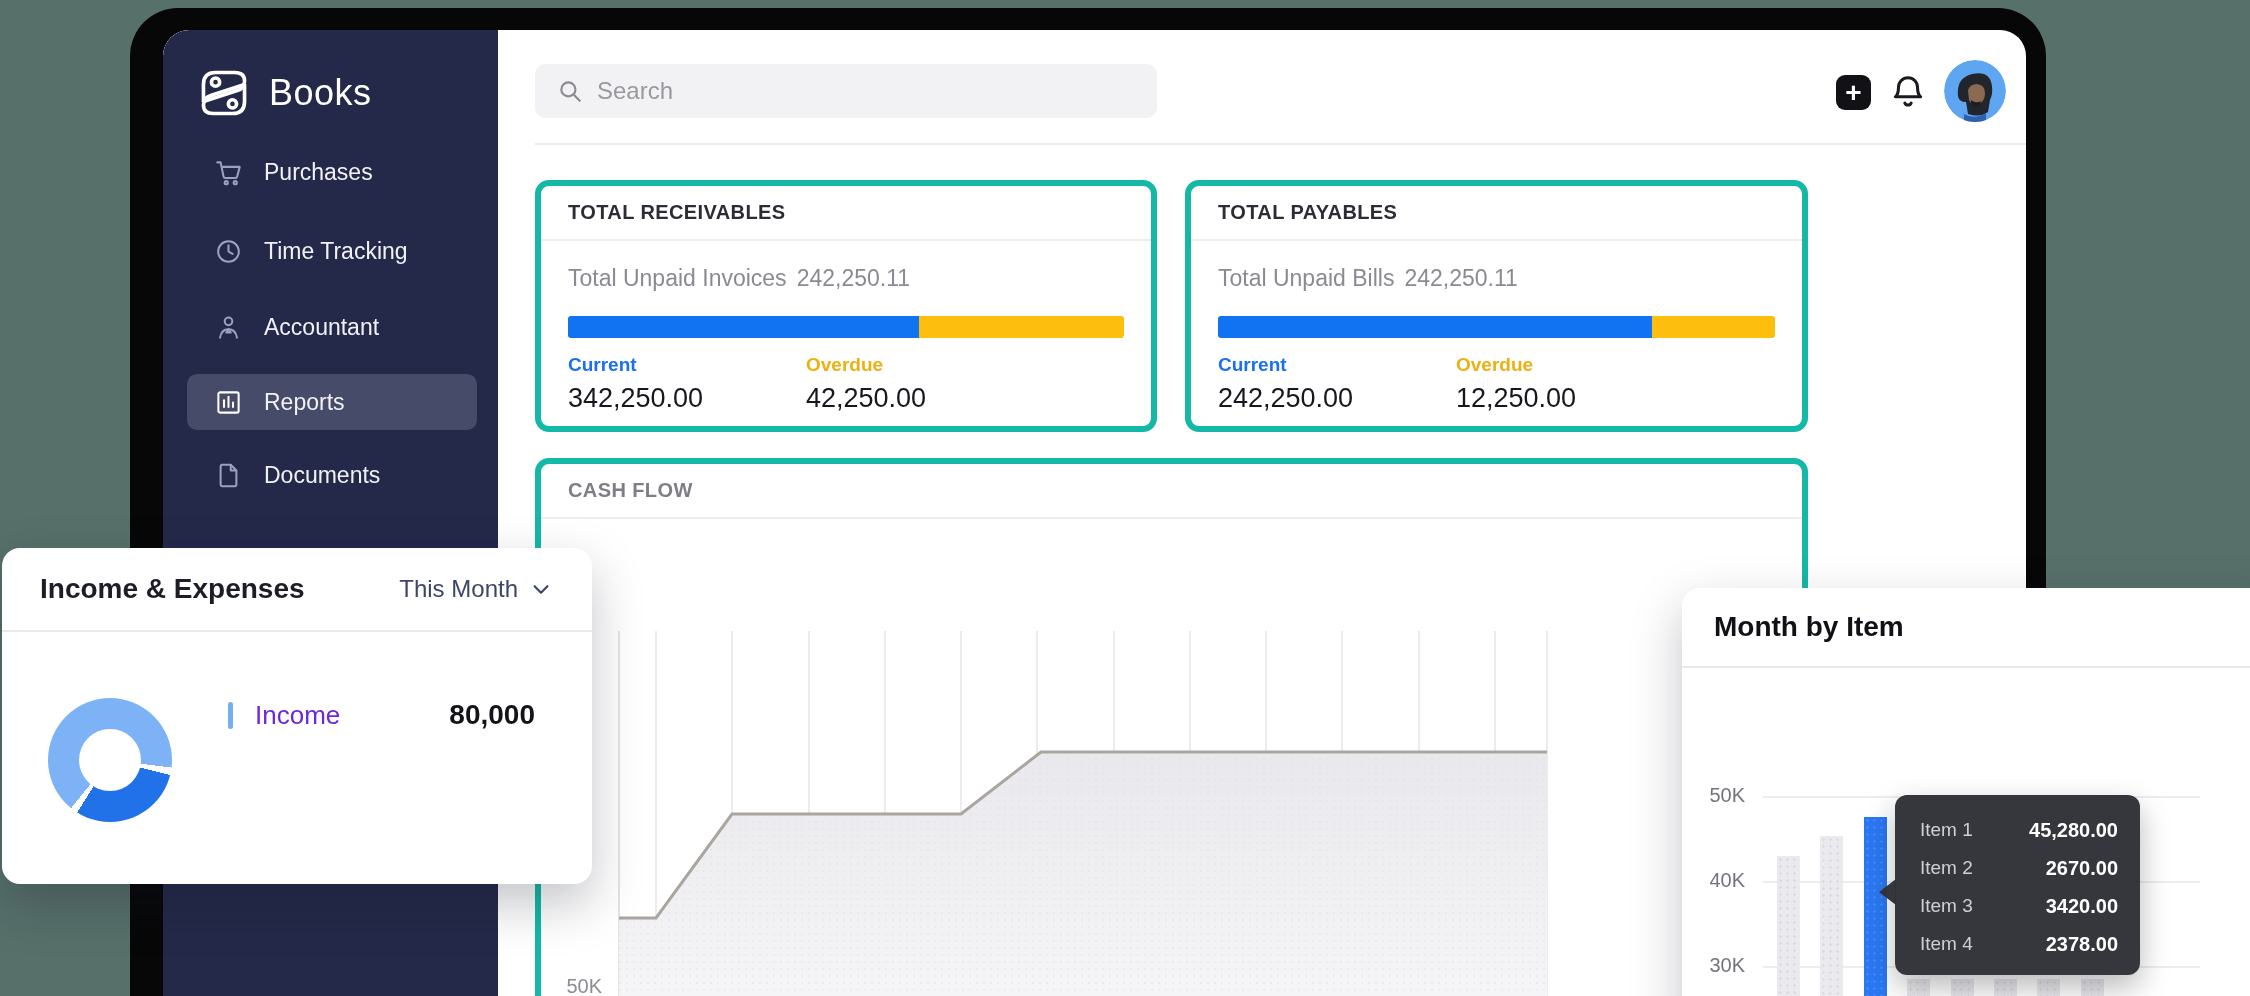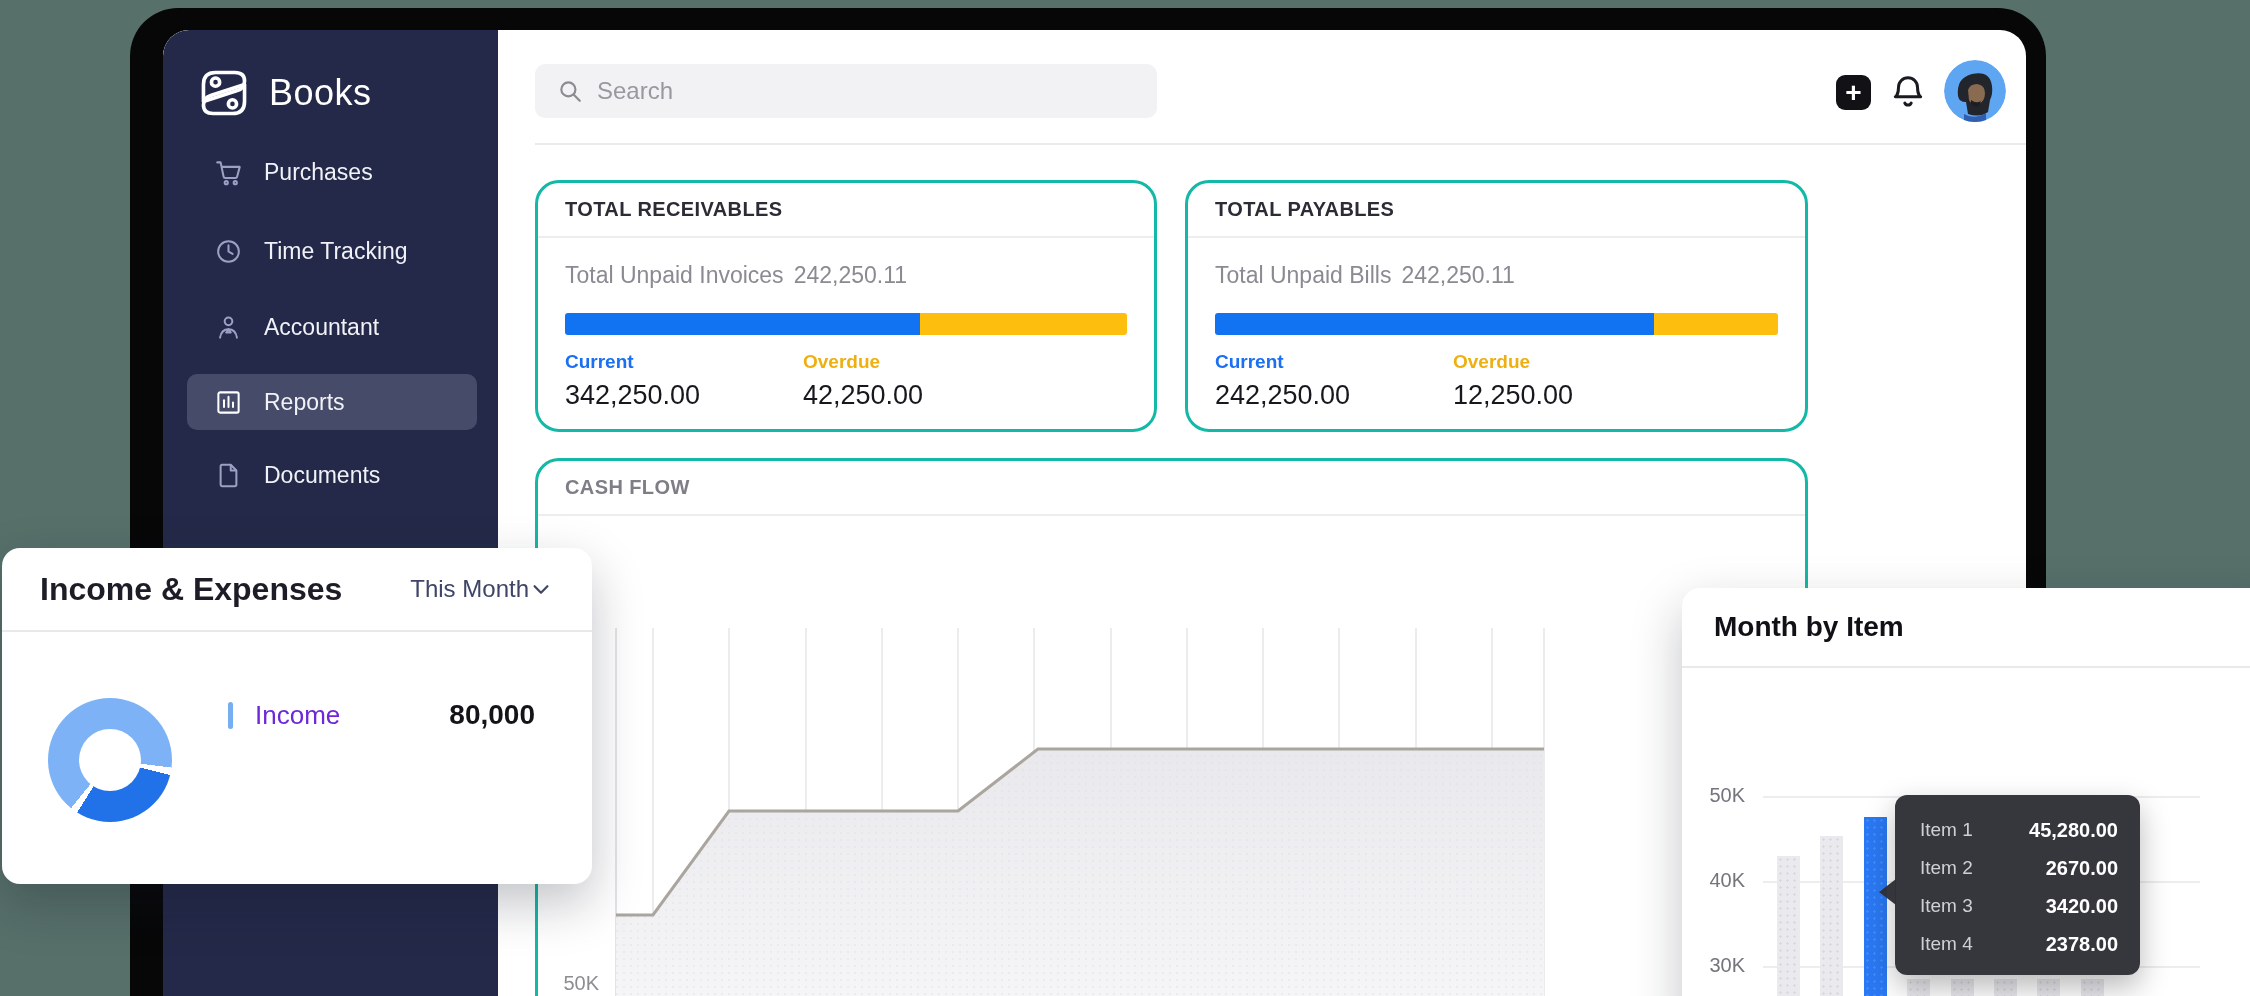--- a/index.html
+++ b/index.html
@@ -34,21 +34,21 @@
   .search .ph { color:#98989f; font-size:24px; }
   .plus-btn { position:absolute; left:1673px; top:45px; width:35px; height:35px; background:#121216;
               border-radius:9px; color:#fff; display:flex; align-items:center; justify-content:center;
               font-size:28px; font-weight:700; line-height:1; cursor:pointer; }
   .bell { position:absolute; left:1726px; top:43px; width:38px; height:38px; color:#1a1a20; cursor:pointer; }
   .avatar { position:absolute; left:1781px; top:30px; width:62px; height:62px; border-radius:50%;
             overflow:hidden; cursor:pointer; }
   .top-divider { position:absolute; left:372px; top:113px; right:0; height:2px; background:#ebebee; }
 
   
-  .card { position:absolute; background:#fff; border:3px solid #14b8a6; border-radius:24px; }
+  .card { position:absolute; background:#fff; border:6px solid #14b8a6; border-radius:14px; }
   .card-head { height:55px; display:flex; align-items:center; padding:0 27px;
                border-bottom:2px solid #ededf0; }
   .card-head .ttl { font-size:20px; font-weight:700; letter-spacing:.4px; color:#2c2c36; }
   .card-head .ttl.gray { color:#7e7e87; }
   #recv-card { left:372px; top:150px; width:622px; height:252px; }
   #pay-card  { left:1022px; top:150px; width:623px; height:252px; }
   .metric-body { padding:24px 27px 0 27px; }
   .subtitle { font-size:23px; color:#8a8a92; }
   .subtitle .sv { margin-left:10px; }
   .split-bar { margin-top:24px; height:22px; border-radius:3px; overflow:hidden; display:flex; }
@@ -64,22 +64,22 @@
   
   #cash-card { left:372px; top:428px; width:1273px; height:600px; }
   .cf-plot { position:absolute; left:0; top:0; width:1273px; height:538px; }
   .cf-ylab { position:absolute; width:40px; text-align:right; font-size:20px; color:#8c8c93; }
 
   
   .ie-card { position:absolute; left:2px; top:548px; width:590px; height:336px; background:#fff;
              border-radius:18px; box-shadow:0 20px 50px rgba(20,25,40,.25); }
   .ie-head { height:84px; display:flex; align-items:center; justify-content:space-between;
              padding:0 40px 0 38px; border-bottom:2px solid #e9e9ec; }
-  .ie-title { font-size:32px; font-weight:700; color:#1d1d27; }
-  .ie-period { display:flex; align-items:center; gap:1px; cursor:pointer; }
+  .ie-title { font-size:28px; font-weight:700; color:#1d1d27; }
+  .ie-period { display:flex; align-items:center; gap:12px; cursor:pointer; }
   .ie-period .ptxt { font-size:24px; color:#3e4566; font-weight:500; }
   .ie-period .chev { width:22px; height:22px; color:#3e4566; }
   .donut { position:absolute; left:46px; top:150px; width:124px; height:124px; border-radius:50%;
            background:conic-gradient(#7db3f6 0deg 97deg, #ffffff 97deg 104deg,
                        #2172e9 104deg 212deg, #ffffff 212deg 219deg, #7db3f6 219deg 360deg); }
   .donut::after { content:""; position:absolute; left:31px; top:31px; width:62px; height:62px;
                   border-radius:50%; background:#fff; }
   .ie-row { position:absolute; left:226px; right:57px; height:30px; display:flex; align-items:center; }
   .ie-row .tick { width:5px; height:27px; border-radius:3px; margin-right:22px; }
   .ie-row .tick.light { background:#76aef2; }

